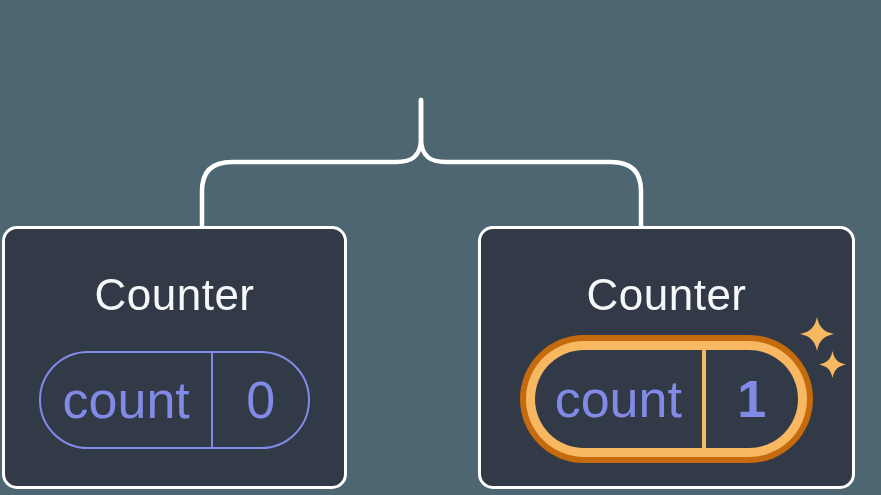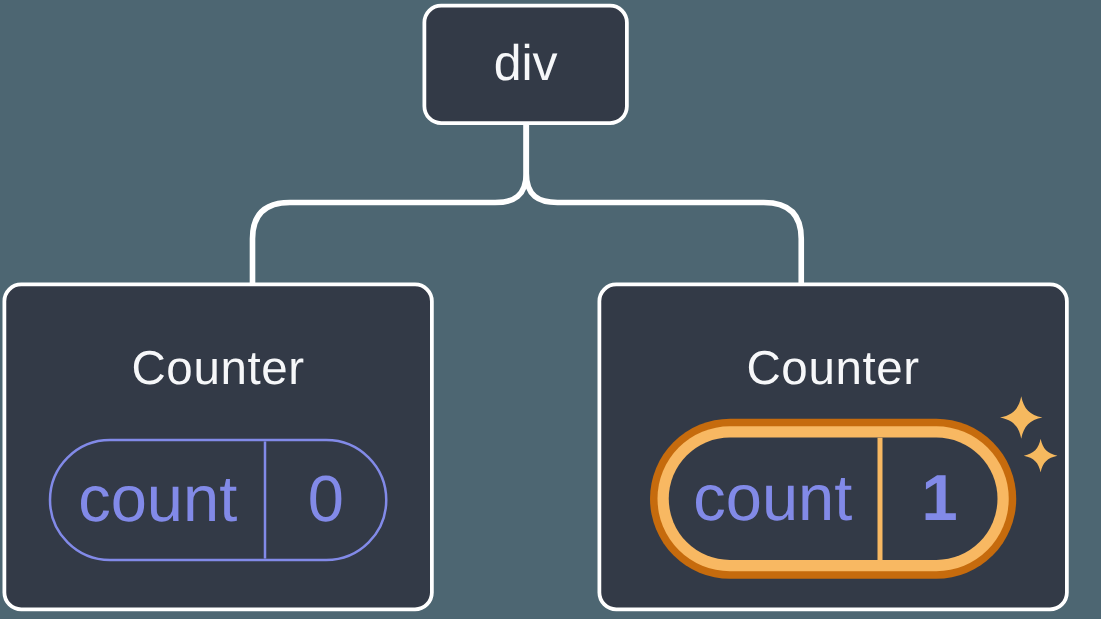--- a/index.html
+++ b/index.html
@@ -60,21 +60,21 @@
     border-radius: 15px;
     display: flex;
     flex-direction: column;
     align-items: center;
     padding-top: 42px;
   }
   .card-left  { left: 2px;   width: 345px; }
   .card-right { left: 478px; width: 377px; }
   .card-title {
     color: var(--text-primary);
-    font-size: 38px;
+    font-size: 44px;
     line-height: 48px;
     font-weight: 500;
     letter-spacing: 0.5px;
   }
   .pill {
     display: flex;
     align-items: stretch;
     background: var(--node-bg);
     border-radius: 60px;
     overflow: hidden;
@@ -128,23 +128,20 @@
 </head>
 <body>
 
 <div class="stage">
 
   <svg class="connectors" viewBox="0 0 881 495" xmlns="http://www.w3.org/2000/svg">
     <path d="M421,100 L421,138 C421,157 411,162 396,162 L232,162 Q202,162 202,191 L202,227"></path>
     <path d="M421,100 L421,138 C421,157 431,162 446,162 L611,162 Q641,162 641,191 L641,227"></path>
   </svg>
 
-  <div class="node-root">
-    <span>div</span>
-  </div>
 
   <div class="card card-left">
     <div class="card-title">Counter</div>
     <div class="pill pill-plain">
       <div class="pill-cell pill-key">count</div>
       <div class="pill-cell pill-value">0</div>
     </div>
   </div>
 
   <div class="card card-right">

